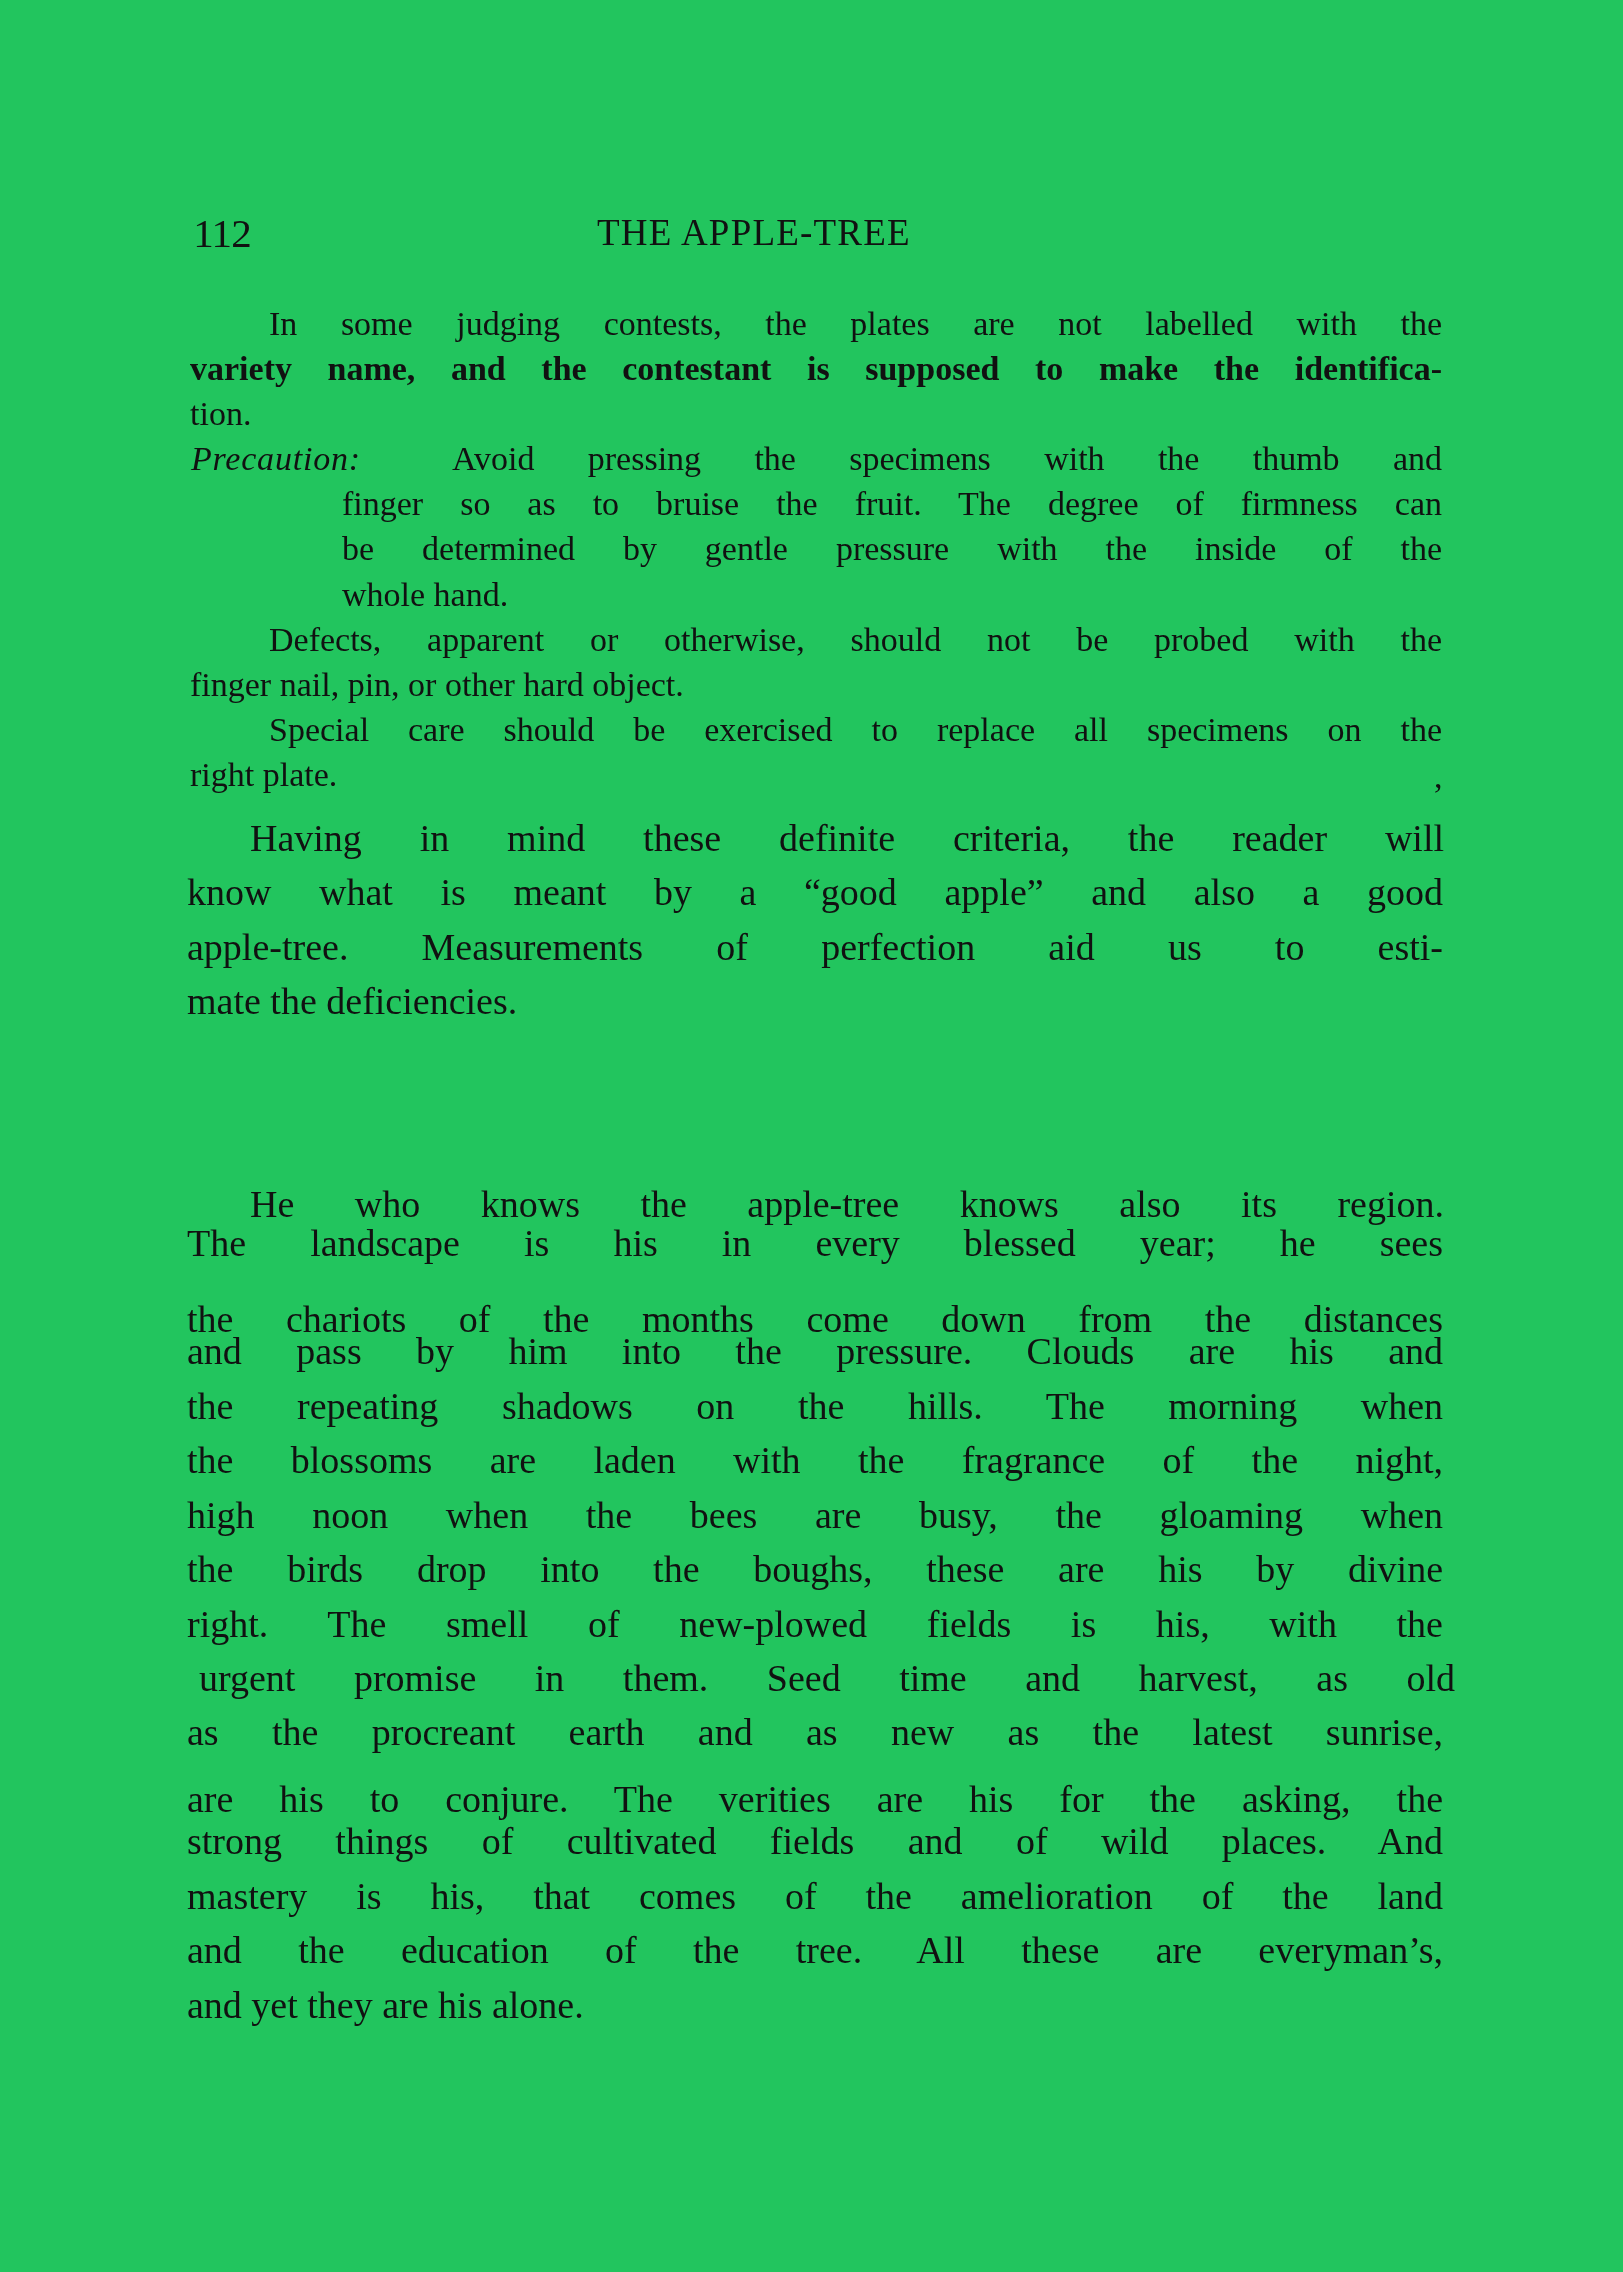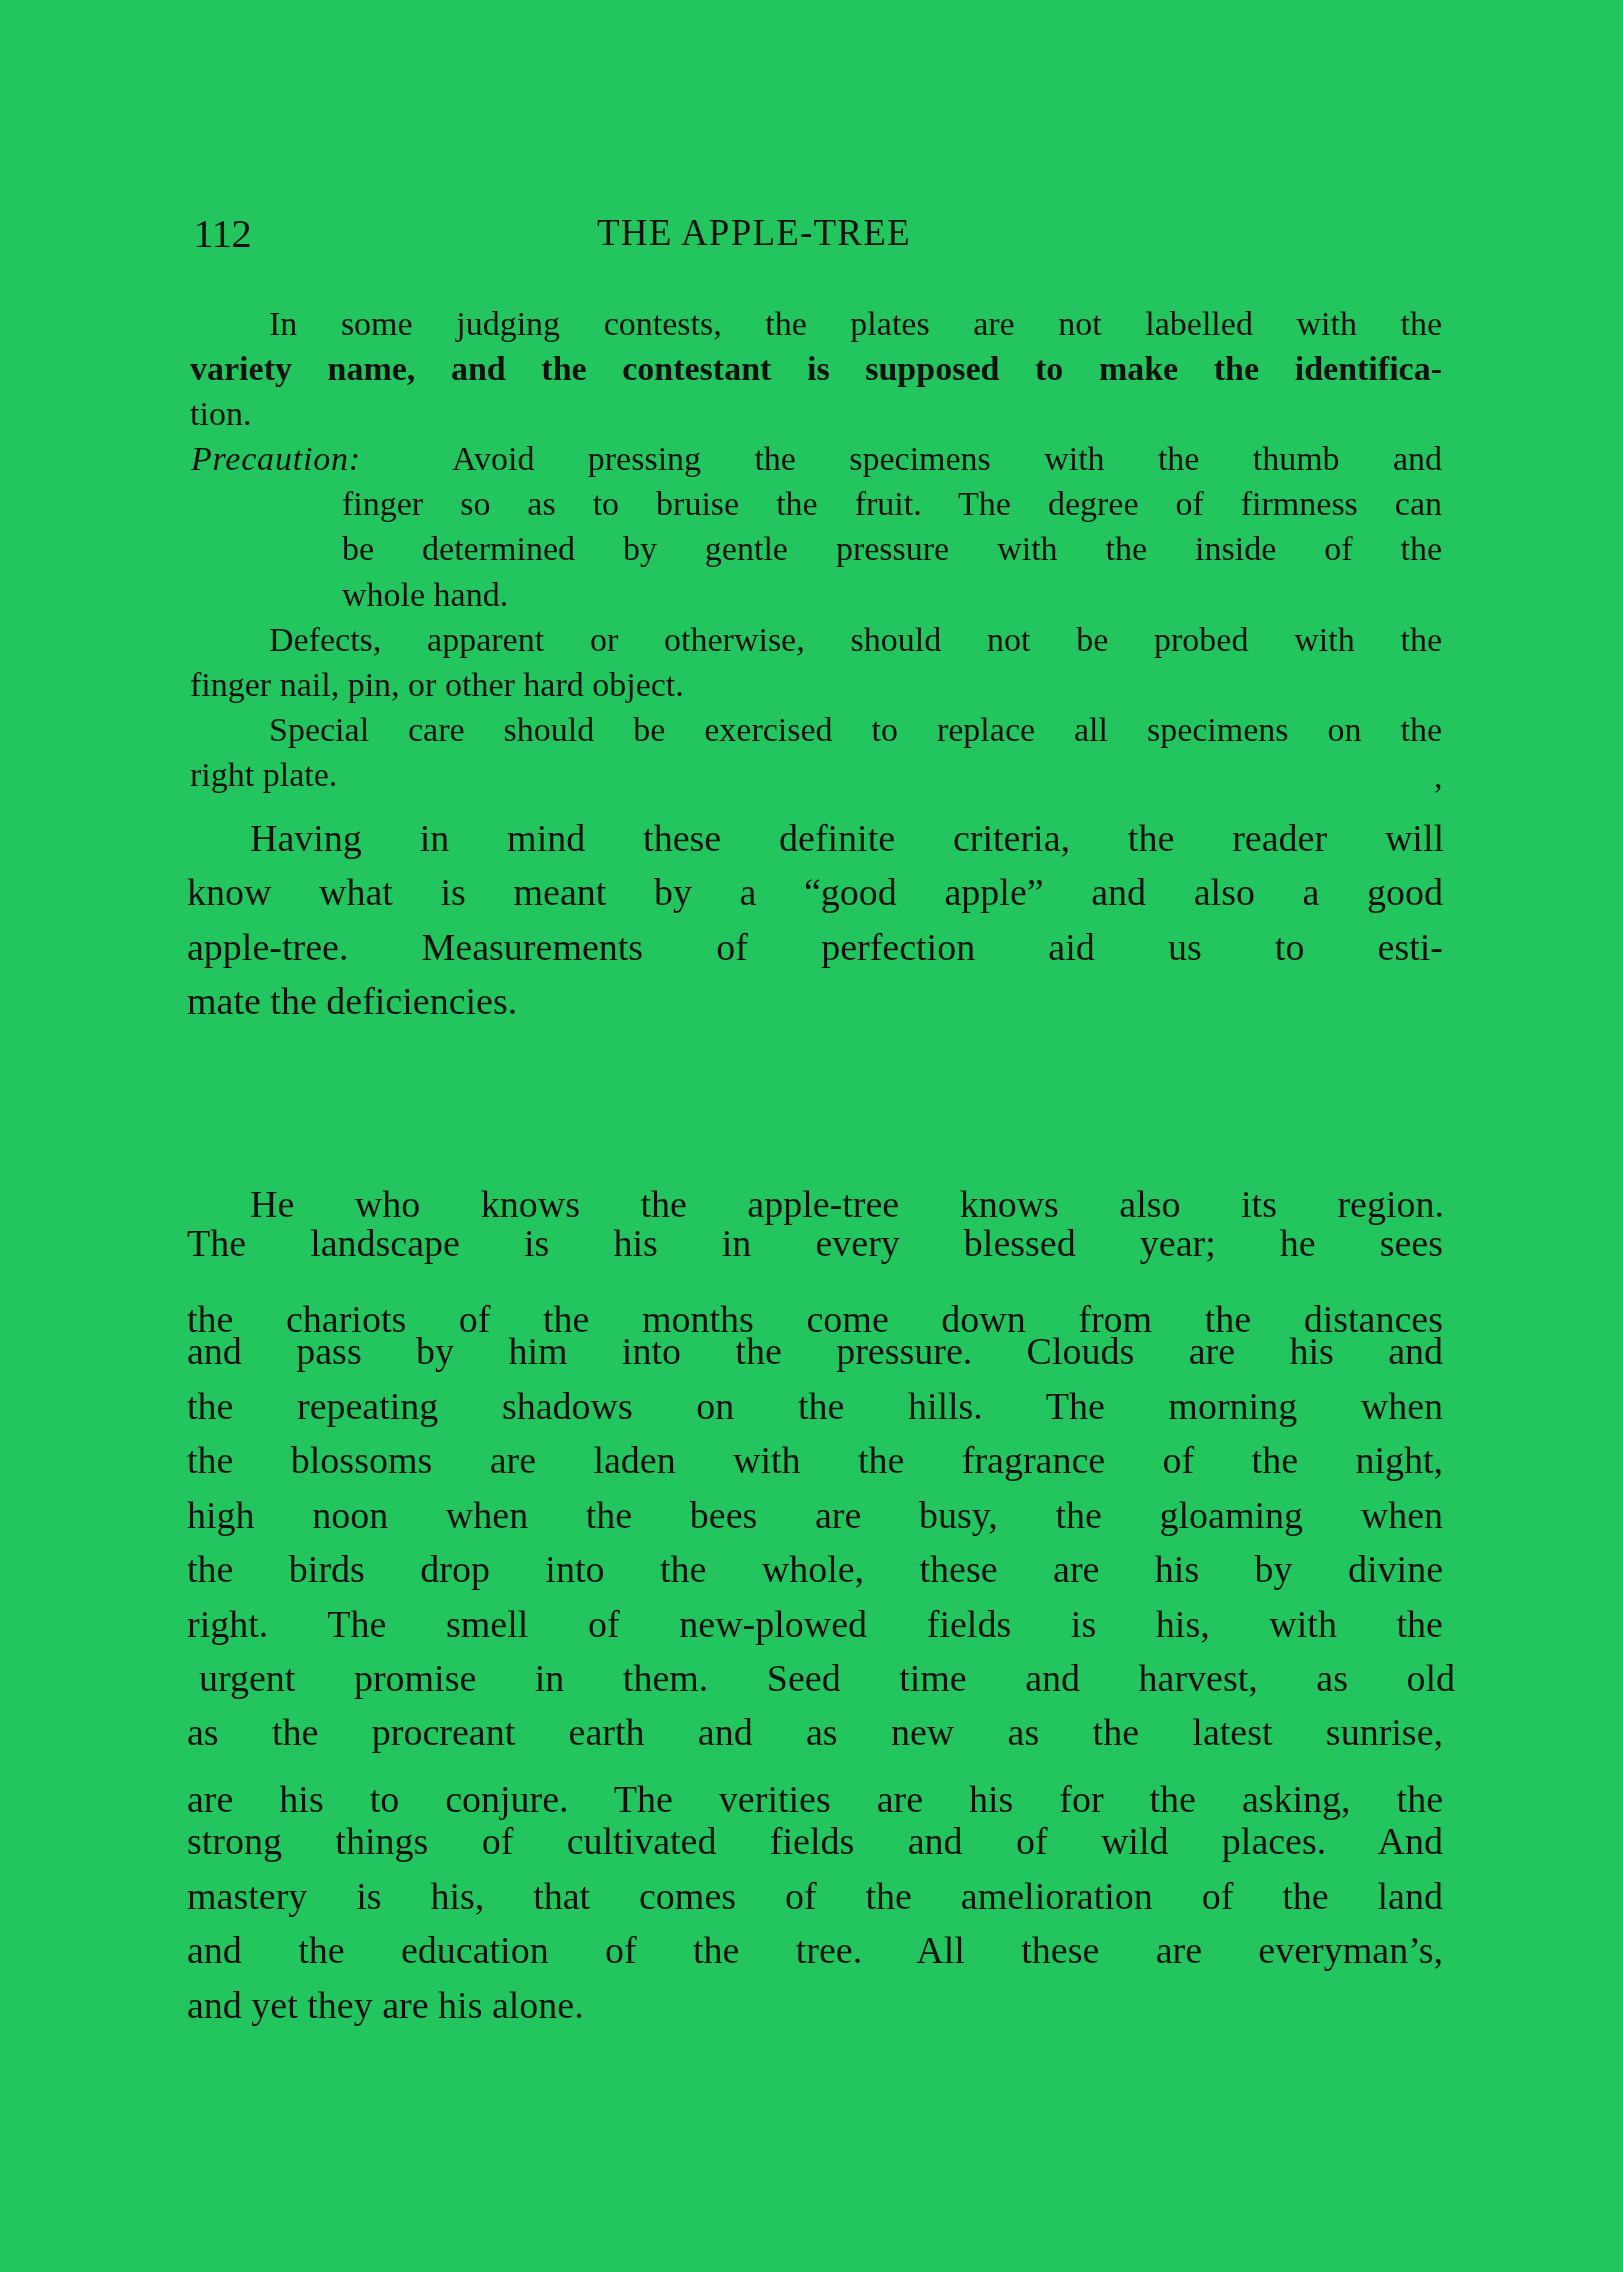--- a/index.html
+++ b/index.html
@@ -107,21 +107,21 @@
       <div class="line large last" style="left: 187px; width: 1256px; top: 974px;">mate the deficiencies.</div>
     </div>
   <div id="closing-paragraph">
       <div class="line large" style="left: 250px; width: 1194px; top: 1161px; margin-top: 16px;">He who knows the apple-tree knows also its region.</div>
       <div class="line large" style="left: 187px; width: 1256px; top: 1216px;">The landscape is his in every blessed year; he sees</div>
       <div class="line large" style="left: 187px; width: 1256px; top: 1292px;">the chariots of the months come down from the distances</div>
       <div class="line large" style="left: 187px; width: 1256px; top: 1324px;">and pass by him into the pressure. Clouds are his and</div>
       <div class="line large" style="left: 187px; width: 1256px; top: 1379px;">the repeating shadows on the hills. The morning when</div>
       <div class="line large" style="left: 187px; width: 1256px; top: 1433px;">the blossoms are laden with the fragrance of the night,</div>
       <div class="line large" style="left: 187px; width: 1256px; top: 1488px;">high noon when the bees are busy, the gloaming when</div>
-      <div class="line large" style="left: 187px; width: 1256px; top: 1542px;">the birds drop into the whole, these are his by divine</div>
+      <div class="line large" style="left: 187px; width: 1256px; top: 1542px;">the birds drop into the boughs, these are his by divine</div>
       <div class="line large" style="left: 187px; width: 1256px; top: 1597px;">right. The smell of new-plowed fields is his, with the</div>
       <div class="line large" style="left: 199px; width: 1256px; top: 1651px;">urgent promise in them. Seed time and harvest, as old</div>
       <div class="line large" style="left: 187px; width: 1256px; top: 1705px;">as the procreant earth and as new as the latest sunrise,</div>
       <div class="line large" style="left: 187px; width: 1256px; top: 1760px; margin-top: 12px;">are his to conjure. The verities are his for the asking, the</div>
       <div class="line large" style="left: 187px; width: 1256px; top: 1814px;">strong things of cultivated fields and of wild places. And</div>
       <div class="line large" style="left: 187px; width: 1256px; top: 1869px;">mastery is his, that comes of the amelioration of the land</div>
       <div class="line large" style="left: 187px; width: 1256px; top: 1923px;">and the education of the tree. All these are everyman’s,</div>
       <div class="line large last" style="left: 187px; width: 1256px; top: 1978px;">and yet they are his alone.</div>
     </div>
 

